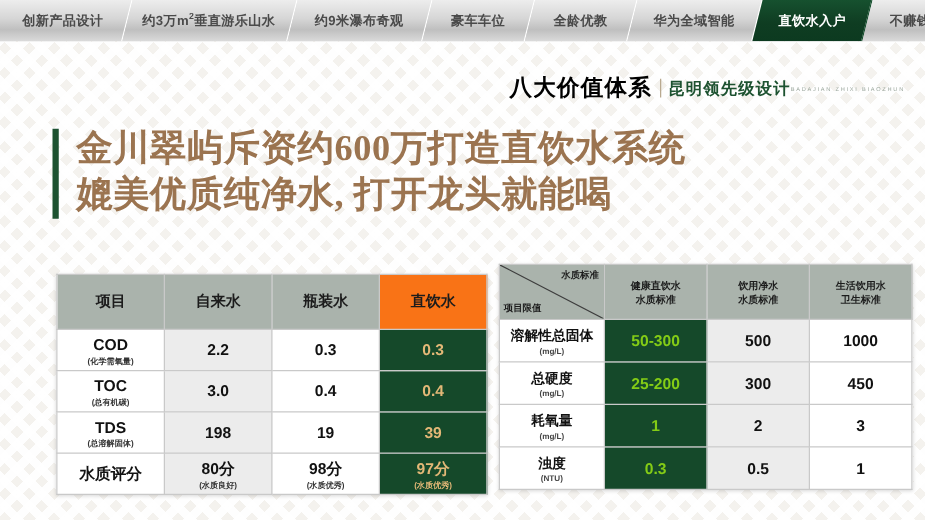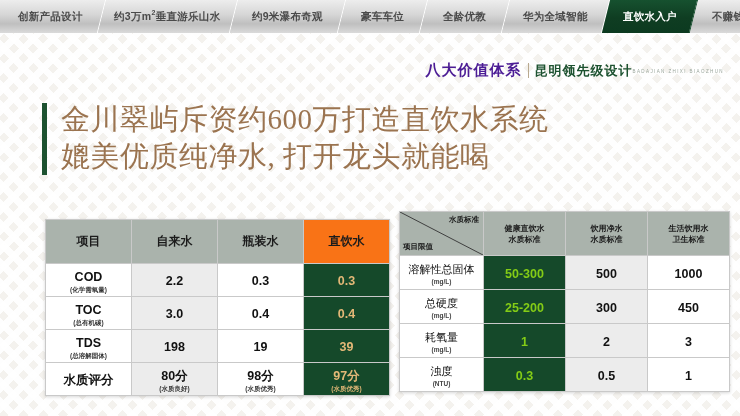--- a/index.html
+++ b/index.html
@@ -73,23 +73,23 @@
   
   .brand {
     position: absolute;
     right: 16px; top: 62px;
     z-index: 6;
     display: flex;
     align-items: flex-start;
     gap: 6px;
   }
   .brand-cn {
-    font-size: 15px;
-    font-weight: bold;
-    color: #4c1d95;
+    font-size: 18px;
+    font-weight: bold;
+    color: #000000;
     letter-spacing: 1px;
     line-height: 17px;
     font-family: "Liberation Serif", "DejaVu Serif", serif;
     text-align: center;
   }
   .brand-div {
     width: 1px; height: 15px;
     background: #b9a98f;
     margin-top: 1px;
   }
@@ -120,21 +120,21 @@
   }
   .headline-bar {
     width: 5px;
     height: 72px;
     background: #1d5230;
     flex: 0 0 5px;
     margin-top: 2px;
   }
   .headline-text {
     font-family: "Liberation Serif", "DejaVu Serif", serif;
-    font-weight: normal;
+    font-weight: bold;
     font-size: 29px;
     line-height: 37px;
     color: #9b7450;
     letter-spacing: .5px;
     white-space: nowrap;
   }
 
   
   .tbl {
     position: absolute;
@@ -209,21 +209,21 @@
     color: #1c1c1c;
   }
   .corner .cbot {
     position: absolute;
     left: 3px; bottom: 3px;
     font-size: 7.5px;
     font-weight: bold;
     color: #1c1c1c;
   }
   .hdr2 { font-size: 8px; font-weight: bold; line-height: 11px; color:#1c1c1c; }
-  .rl-main { font-size: 11px; font-weight: normal; color: #111; line-height: 13px; }
+  .rl-main { font-size: 11px; font-weight: bold; color: #111; line-height: 13px; }
   .rl-unit { font-size: 6.5px; font-weight: bold; color: #444; line-height: 9px; display:block; }
   .val { font-size: 12.5px; font-weight: bold; color: #111; }
   .cell-green .val { color: #84cc16; }
 </style>
 </head>
 <body>
 
 <div class="bg-pattern"></div>
 
 <div class="navbar">

